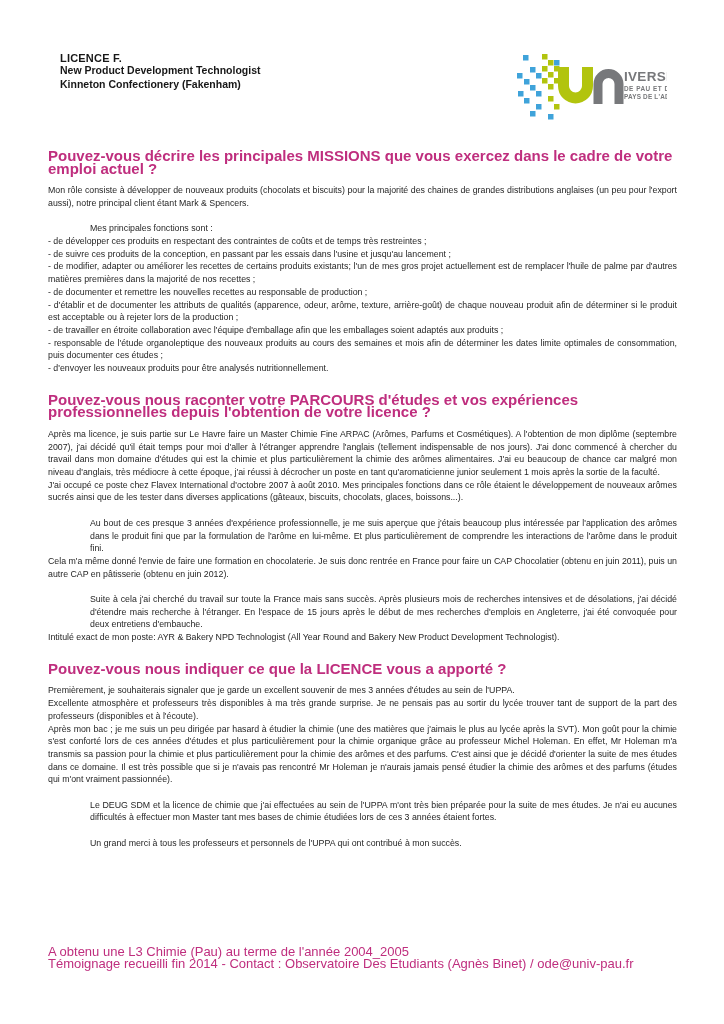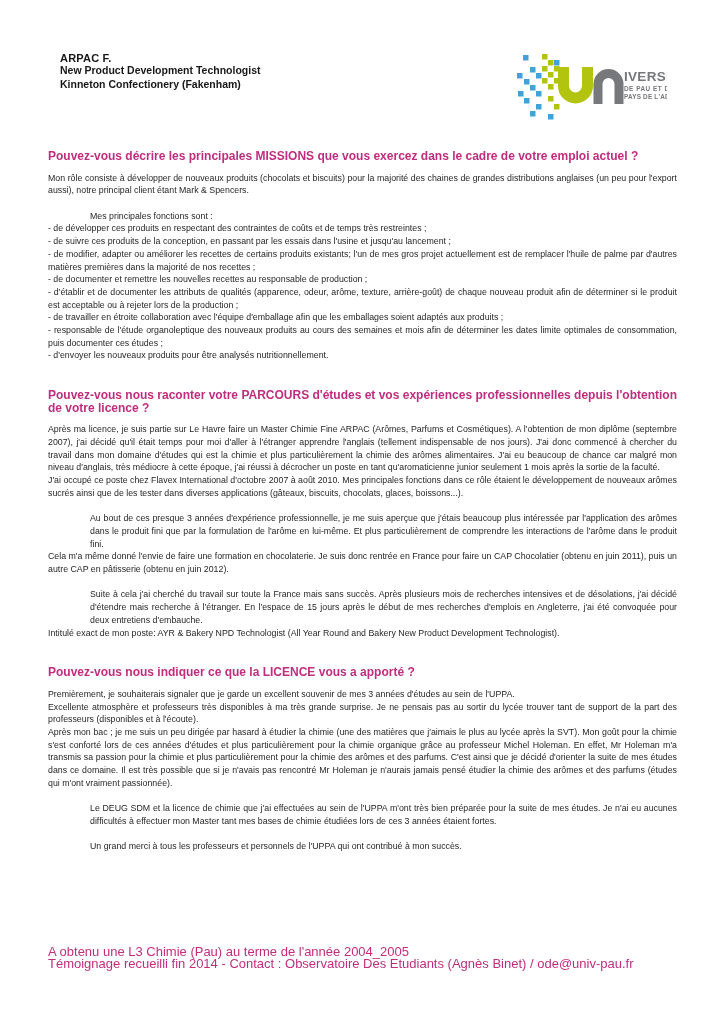--- a/index.html
+++ b/index.html
@@ -51,27 +51,27 @@
   }
   
   .doc-body {
     position: absolute;
     left: 48px;
     top: 150px;
     width: 629px;
   }
   .question {
     color: var(--accent);
-    font-size: 12px;
+    font-size: 15px;
     font-weight: bold;
     line-height: 12.6px;
     margin: 0 0 9px 0;
   }
   .section { margin-top: 0; }
-  .section + .section { margin-top: 27px; }
+  .section + .section { margin-top: 19px; }
   .para {
     font-size: 8.8px;
     line-height: 12.7px;
     text-align: justify;
     margin: 0;
   }
   .gap { margin-top: 12.7px; padding-left: 42px; }
   
   .doc-footer {
     position: absolute;
@@ -82,21 +82,21 @@
     font-size: 13px;
     line-height: 12.4px;
   }
 </style>
 </head>
 <body>
 
 <div class="page">
 
   <div class="doc-header">
-    <p class="person-name">ARPAC F.</p>
+    <p class="person-name">LICENCE F.</p>
     <div class="job-block">
       <div>New Product Development Technologist</div>
       <div>Kinneton Confectionery (Fakenham)</div>
     </div>
   </div>
 
   <div class="logo">
     <svg width="150" height="68" viewBox="0 0 150 68">
 
       <g>

